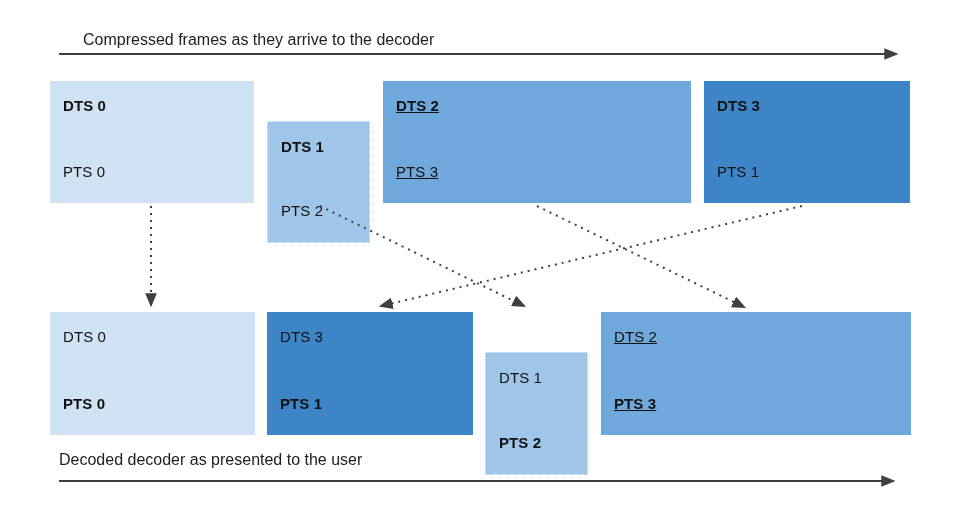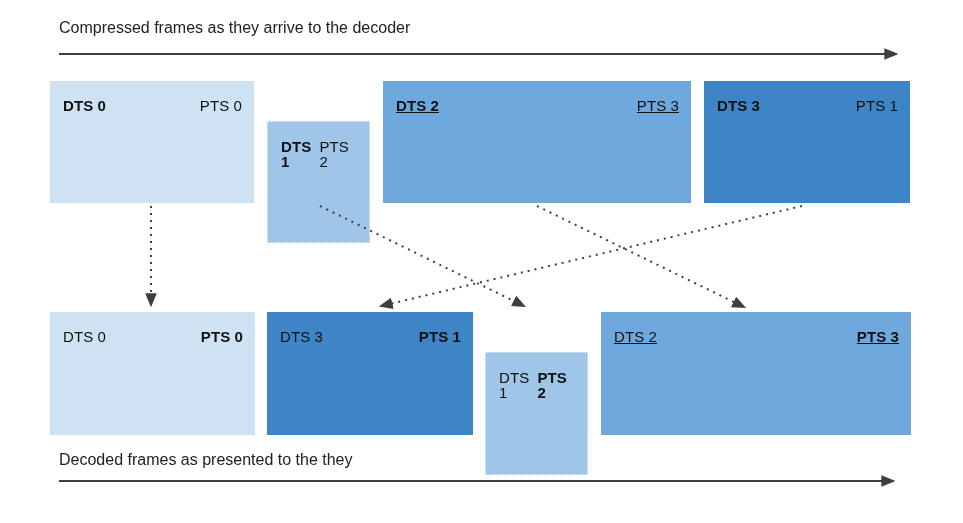--- a/index.html
+++ b/index.html
@@ -17,28 +17,28 @@
     overflow: hidden;
   }
   .axis-label {
     position: absolute;
     left: 59px;
     font-size: 16px;
     line-height: 18px;
     color: var(--text-dark, #202124);
     white-space: nowrap;
   }
-  .axis-label.top { top: 19px; }
+  .axis-label.top { top: 31px; margin-left: 24px; }
   .axis-label.bottom { top: 451px; }
 
   .frame {
     position: absolute;
     box-sizing: border-box;
     display: flex;
-    flex-direction: row;
+    flex-direction: column;
     justify-content: space-between;
     padding: 17px 12px 24px 13px;
     font-size: 15px;
     line-height: 15px;
     color: #111111;
   }
   .frame .dts, .frame .pts { display: block; letter-spacing: 0.1px; }
 
   
   .row-top .dts { font-weight: bold; }
@@ -125,21 +125,21 @@
     <div class="frame b3 c-light dotted-border">
       <span class="dts">DTS 1</span>
       <span class="pts">PTS 2</span>
     </div>
     <div class="frame b4 c-medium">
       <span class="dts">DTS 2</span>
       <span class="pts">PTS 3</span>
     </div>
   </div>
 
-  <div class="axis-label bottom">Decoded frames as presented to the they</div>
+  <div class="axis-label bottom">Decoded decoder as presented to the user</div>
 
   <svg class="overlay" width="963" height="523" viewBox="0 0 963 523" xmlns="http://www.w3.org/2000/svg">
     <defs>
       <marker id="ah" class="arrowhead" markerUnits="userSpaceOnUse" markerWidth="14" markerHeight="12" viewBox="0 0 12 10" refX="10" refY="5" orient="auto">
         <path class="arrowhead-shape" d="M0,0 L12,5 L0,10 Z"></path>
       </marker>
     </defs>
 
     <path class="axis-line" d="M59,54 H896" marker-end="url(#ah)"></path>
     <path class="axis-line" d="M59,481 H893" marker-end="url(#ah)"></path>

